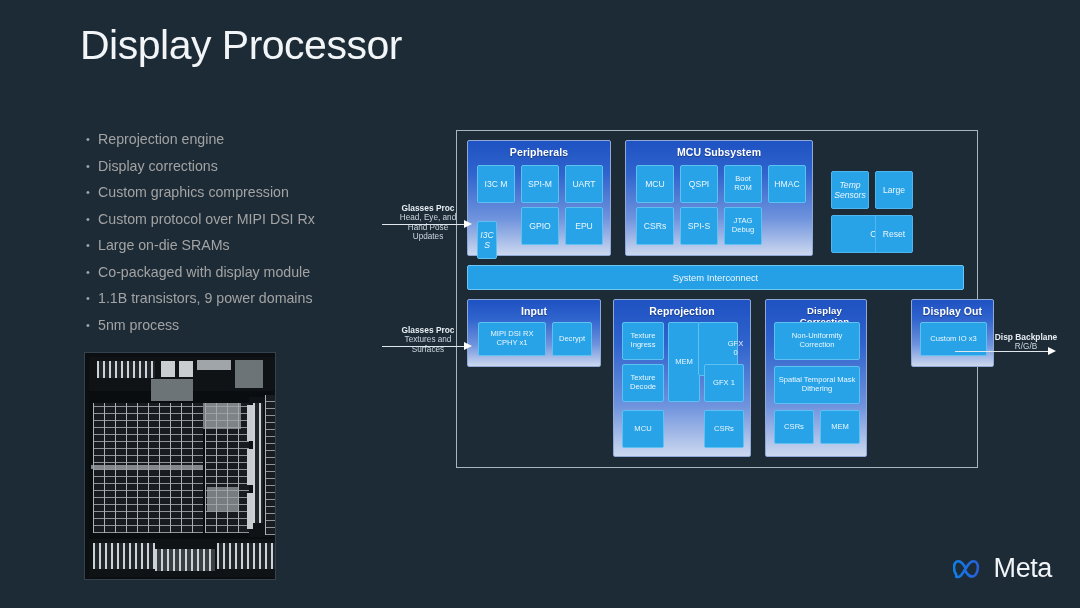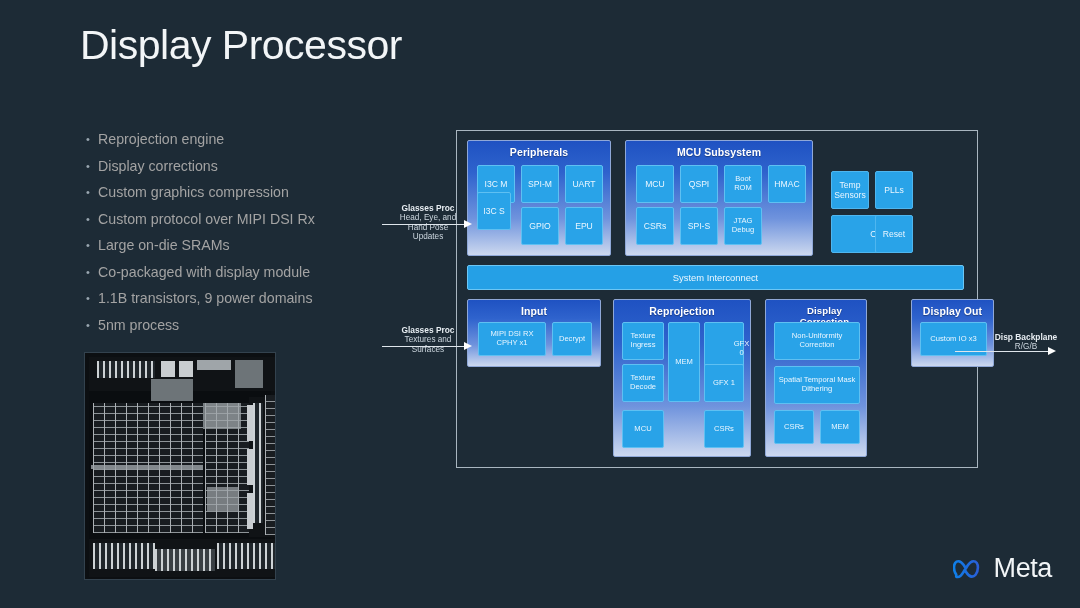--- a/index.html
+++ b/index.html
@@ -187,56 +187,56 @@
     </div>
   </div>
 
   <div id="diagram">
 
     <div class="group" style="left:10px; top:9px; width:144px; height:116px;">
       <div class="group-title">Peripherals</div>
       <div class="blk" style="left:9px;  top:24px; width:38px; height:38px;">I3C M</div>
       <div class="blk" style="left:53px; top:24px; width:38px; height:38px;">SPI-M</div>
       <div class="blk" style="left:97px; top:24px; width:38px; height:38px;">UART</div>
-      <div class="blk" style="left:9px;  top:51px; width:34px; height:38px;">I3C S</div>
+      <div class="blk" style="left:9px;  top:80px; width:20px; height:38px;font-style:italic;">I3C S</div>
       <div class="blk" style="left:53px; top:66px; width:38px; height:38px;">GPIO</div>
       <div class="blk" style="left:97px; top:66px; width:38px; height:38px;">EPU</div>
     </div>
 
     <div class="group" style="left:168px; top:9px; width:188px; height:116px;">
       <div class="group-title">MCU Subsystem</div>
       <div class="blk" style="left:10px;  top:24px; width:38px; height:38px;">MCU</div>
       <div class="blk" style="left:54px;  top:24px; width:38px; height:38px;">QSPI</div>
       <div class="blk tiny" style="left:98px;  top:24px; width:38px; height:38px;">Boot ROM</div>
       <div class="blk" style="left:142px; top:24px; width:38px; height:38px;">HMAC</div>
       <div class="blk" style="left:10px;  top:66px; width:38px; height:38px;">CSRs</div>
       <div class="blk" style="left:54px;  top:66px; width:38px; height:38px;">SPI-S</div>
       <div class="blk tiny" style="left:98px;  top:66px; width:38px; height:38px;">JTAG Debug</div>
     </div>
 
-    <div class="blk standalone" style="left:374px; top:40px; width:38px; height:38px;">Temp Sensors</div>
-    <div class="blk standalone" style="left:418px; top:40px; width:38px; height:38px;">PLLs</div>
+    <div class="blk standalone" style="left:374px; top:40px; width:38px; height:38px;font-style:italic;">Temp Sensors</div>
+    <div class="blk standalone" style="left:418px; top:40px; width:38px; height:38px;">Large</div>
     <div class="blk standalone" style="left:374px; top:84px; width:38px; height:38px;padding-left:47px;">OTP</div>
     <div class="blk standalone" style="left:418px; top:84px; width:38px; height:38px;">Reset</div>
 
     <div id="interconnect" style="left:10px; top:134px; width:497px; height:25px;">System Interconnect</div>
 
     <div class="group" style="left:10px; top:168px; width:134px; height:68px;">
       <div class="group-title">Input</div>
       <div class="blk tiny" style="left:10px; top:22px; width:68px; height:34px;">MIPI DSI RX CPHY x1</div>
       <div class="blk tiny" style="left:84px; top:22px; width:40px; height:34px;">Decrypt</div>
     </div>
 
     <div class="group" style="left:156px; top:168px; width:138px; height:158px;">
       <div class="group-title">Reprojection</div>
       <div class="blk tiny" style="left:8px;  top:22px; width:42px; height:38px;">Texture Ingress</div>
       <div class="blk tiny" style="left:8px;  top:64px; width:42px; height:38px;">Texture Decode</div>
       <div class="blk tiny" style="left:8px;  top:110px; width:42px; height:38px;">MCU</div>
       <div class="blk tiny" style="left:54px; top:22px; width:32px; height:80px;">MEM</div>
-      <div class="blk tiny" style="left:90px; top:22px; width:40px; height:54px;padding-left:36px;">GFX 0</div>
+      <div class="blk tiny" style="left:84px; top:22px; width:40px; height:54px;padding-left:36px;">GFX 0</div>
       <div class="blk tiny" style="left:90px; top:64px; width:40px; height:38px;">GFX 1</div>
       <div class="blk tiny" style="left:90px; top:110px; width:40px; height:38px;">CSRs</div>
     </div>
 
     <div class="group" style="left:308px; top:168px; width:102px; height:158px;">
       <div class="group-title small">Display Correction</div>
       <div class="blk tiny" style="left:8px;  top:22px; width:86px; height:38px;">Non-Uniformity Correction</div>
       <div class="blk tiny" style="left:8px;  top:66px; width:86px; height:38px;">Spatial Temporal Mask Dithering</div>
       <div class="blk tiny" style="left:8px;  top:110px; width:40px; height:34px;">CSRs</div>
       <div class="blk tiny" style="left:54px; top:110px; width:40px; height:34px;">MEM</div>

